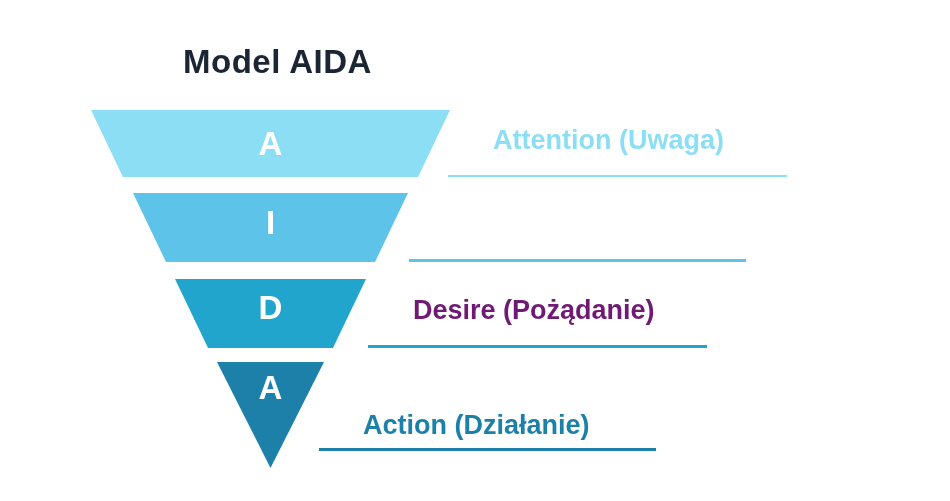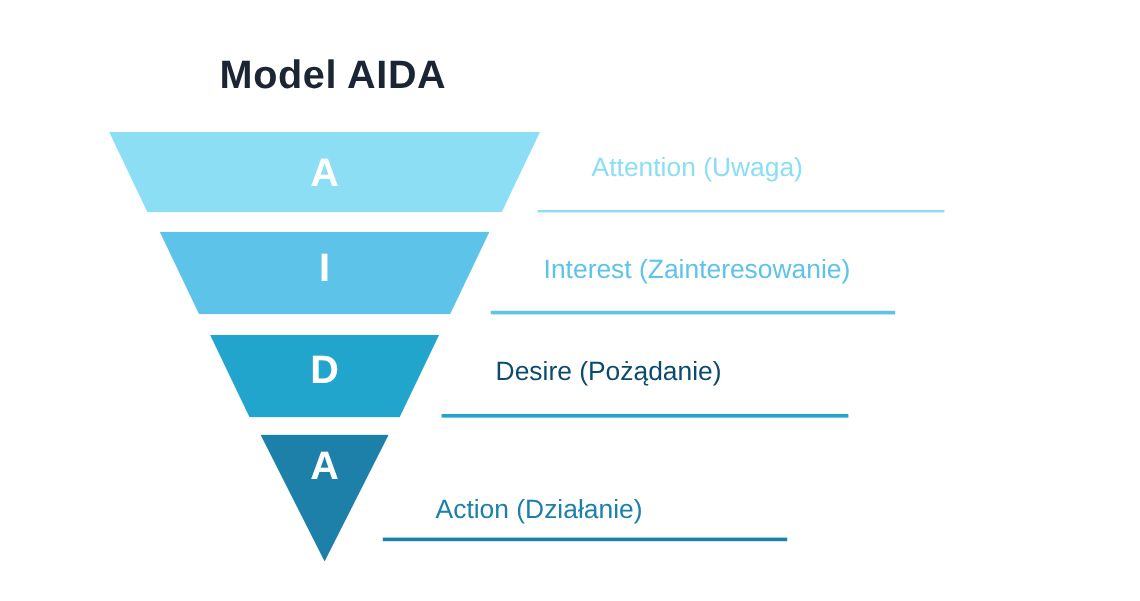--- a/index.html
+++ b/index.html
@@ -36,22 +36,22 @@
               clip-path: polygon(0 0, 100% 0, 91.1% 100%, 8.9% 100%); }
   .shape.s1 { left: 133px; top: 193px; width: 275px; height: 69px; padding-bottom: 10px;
               clip-path: polygon(0 0, 100% 0, 88% 100%, 12% 100%); }
   .shape.s2 { left: 175px; top: 279px; width: 191px; height: 69px; padding-bottom: 12px;
               clip-path: polygon(0 0, 100% 0, 82.7% 100%, 17.3% 100%); }
   .shape.s3 { left: 217px; top: 362px; width: 107px; height: 106px;
               align-items: flex-start; padding-top: 9px;
               clip-path: polygon(0 0, 100% 0, 50% 100%); }
   .label {
     position: absolute;
-    font-size: 22px;
-    font-weight: 400;
+    font-size: 27px;
+    font-weight: 700;
     white-space: nowrap;
     line-height: 34px;
   }
   .label.s0 { left: 493px; top: 123px; }
   .label.s1 { left: 453px; top: 208px; }
   .label.s2 { left: 413px; top: 293px; }
   .label.s3 { left: 363px; top: 396px; margin-top: 12px; }
   .rule { position: absolute; }
   .rule.s0 { left: 448px; top: 175px; width: 339px; height: 2px; }
   .rule.s1 { left: 409px; top: 259px; width: 337px; height: 3px; }
@@ -72,22 +72,21 @@
     <span class="letter" style="color: rgb(255, 255, 255);">I</span>
   </div>
   <div class="shape s2" style="background: rgb(34, 165, 204);">
     <span class="letter" style="color: rgb(255, 255, 255);">D</span>
   </div>
   <div class="shape s3" style="background: rgb(28, 128, 169);">
     <span class="letter" style="color: rgb(255, 255, 255);">A</span>
   </div>
 
   <div class="label s0" style="color: rgb(139, 222, 244);">Attention (Uwaga)</div>
-  <div class="label s1" style="color: rgb(94, 195, 232);">Interest (Zainteresowanie)</div>
-  <div class="label s2" style="color: #0c4a6e;">Desire (Pożądanie)</div>
+  <div class="label s2" style="color: #701a75;">Desire (Pożądanie)</div>
   <div class="label s3" style="color: rgb(28, 128, 169);">Action (Działanie)</div>
 
   <div class="rule s0" style="background: rgb(139, 222, 244);"></div>
   <div class="rule s1" style="background: rgb(94, 195, 232);"></div>
   <div class="rule s2" style="background: rgb(34, 165, 204);"></div>
   <div class="rule s3" style="background: rgb(28, 128, 169);"></div>
 
 </div>
 
 </body></html>

